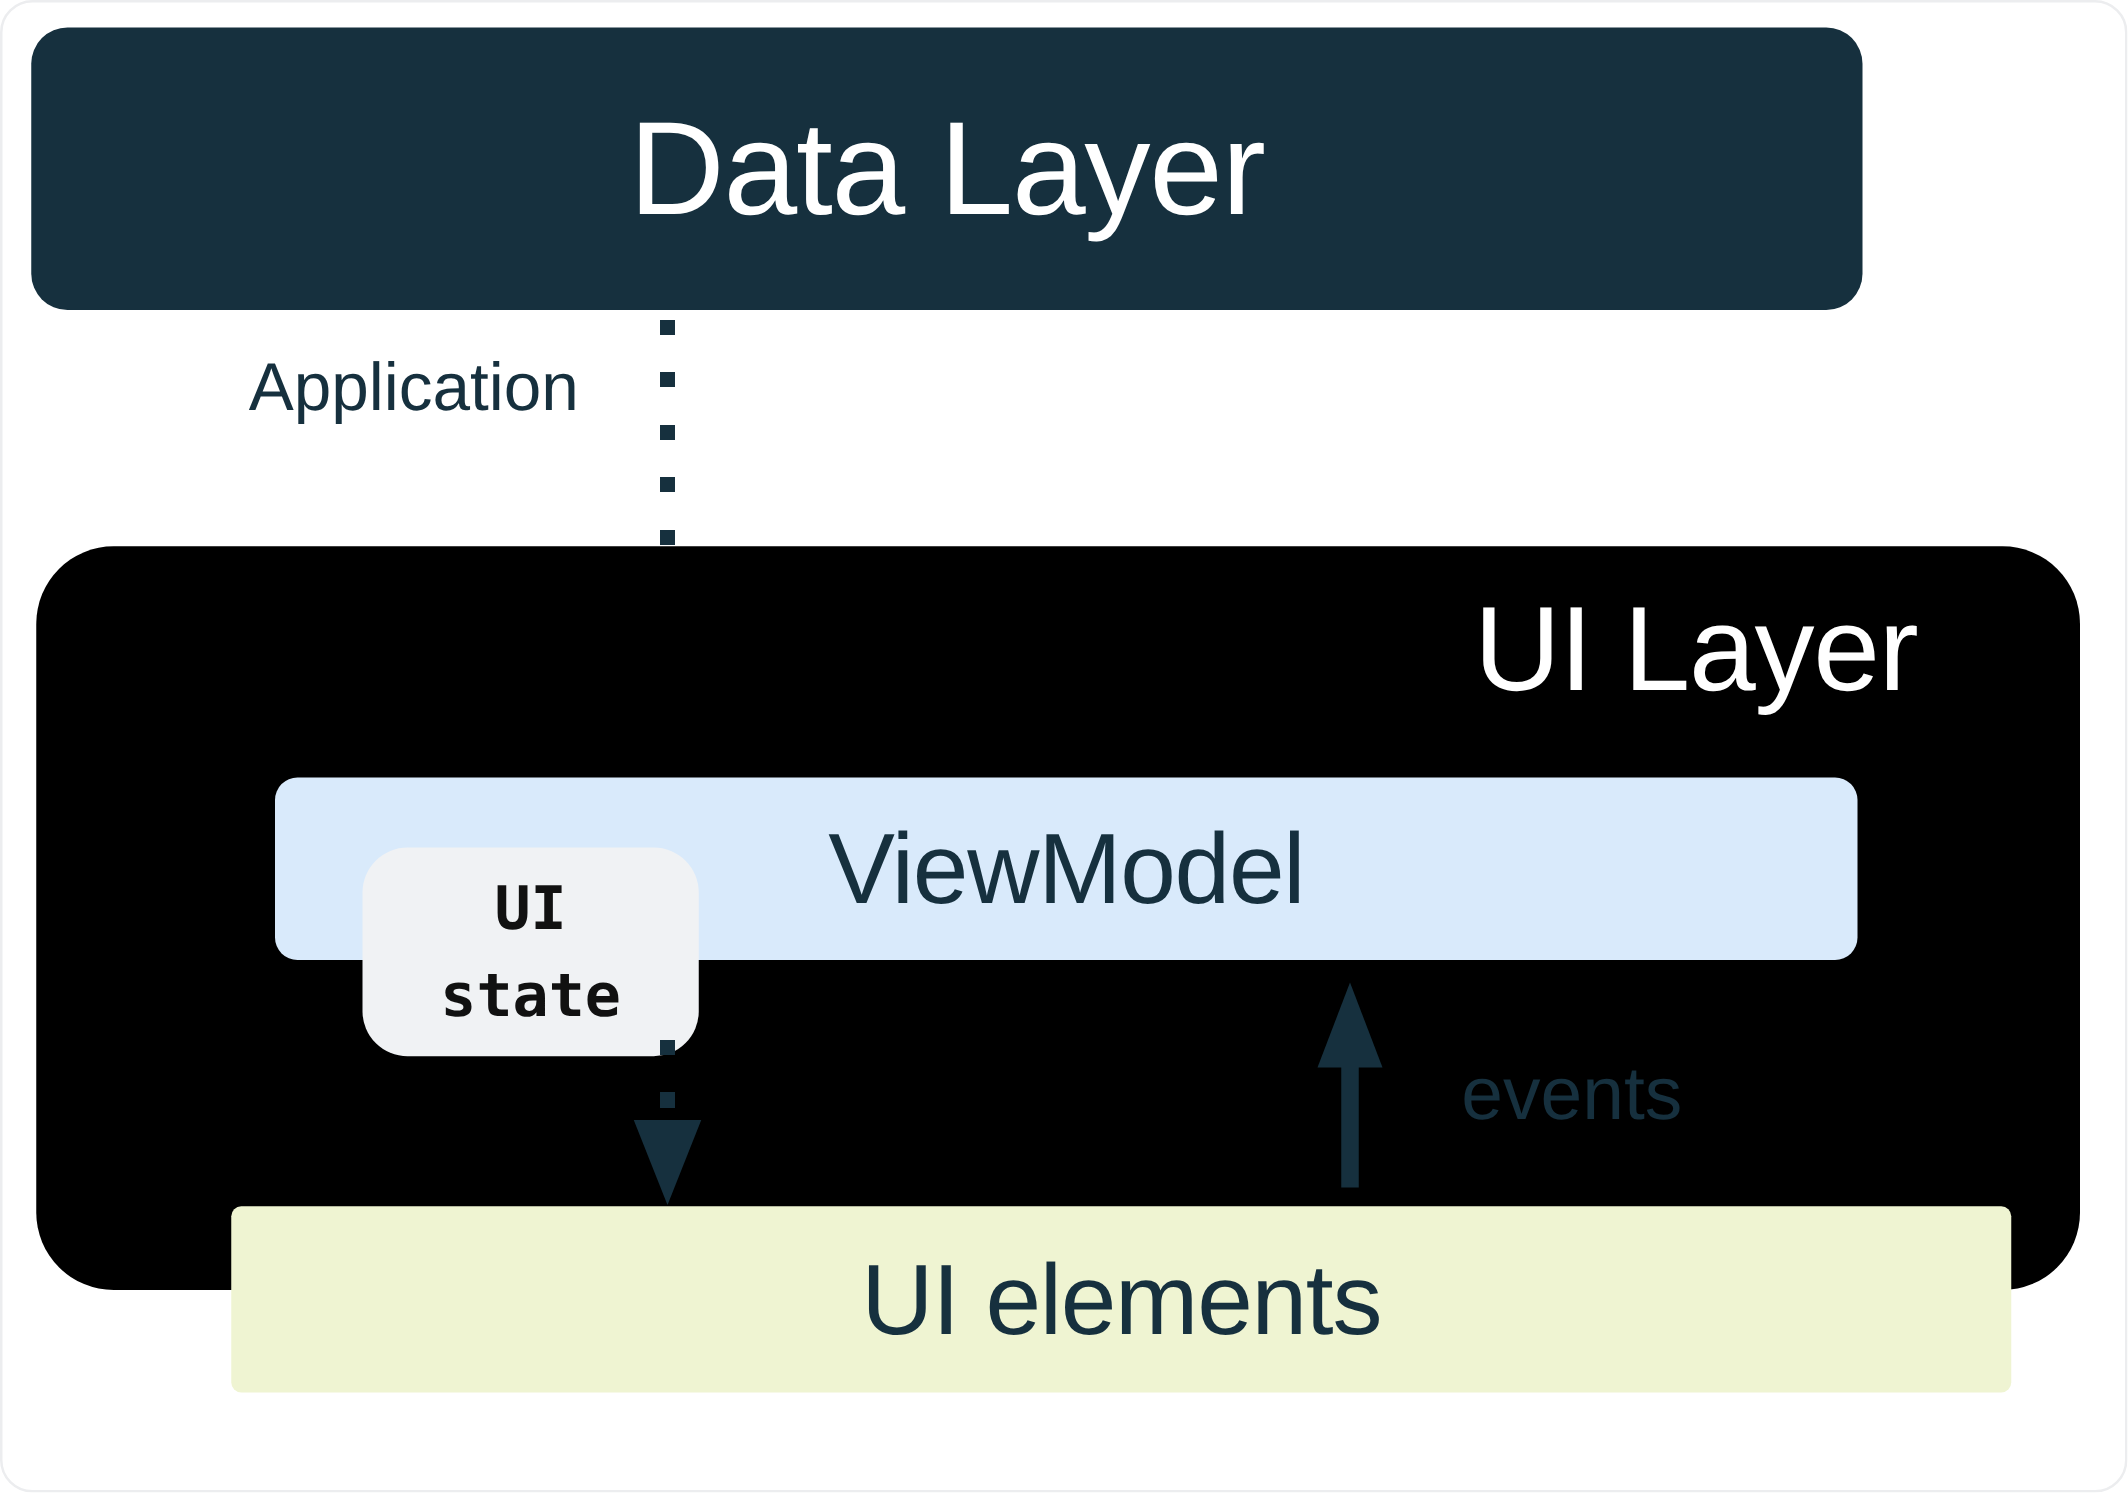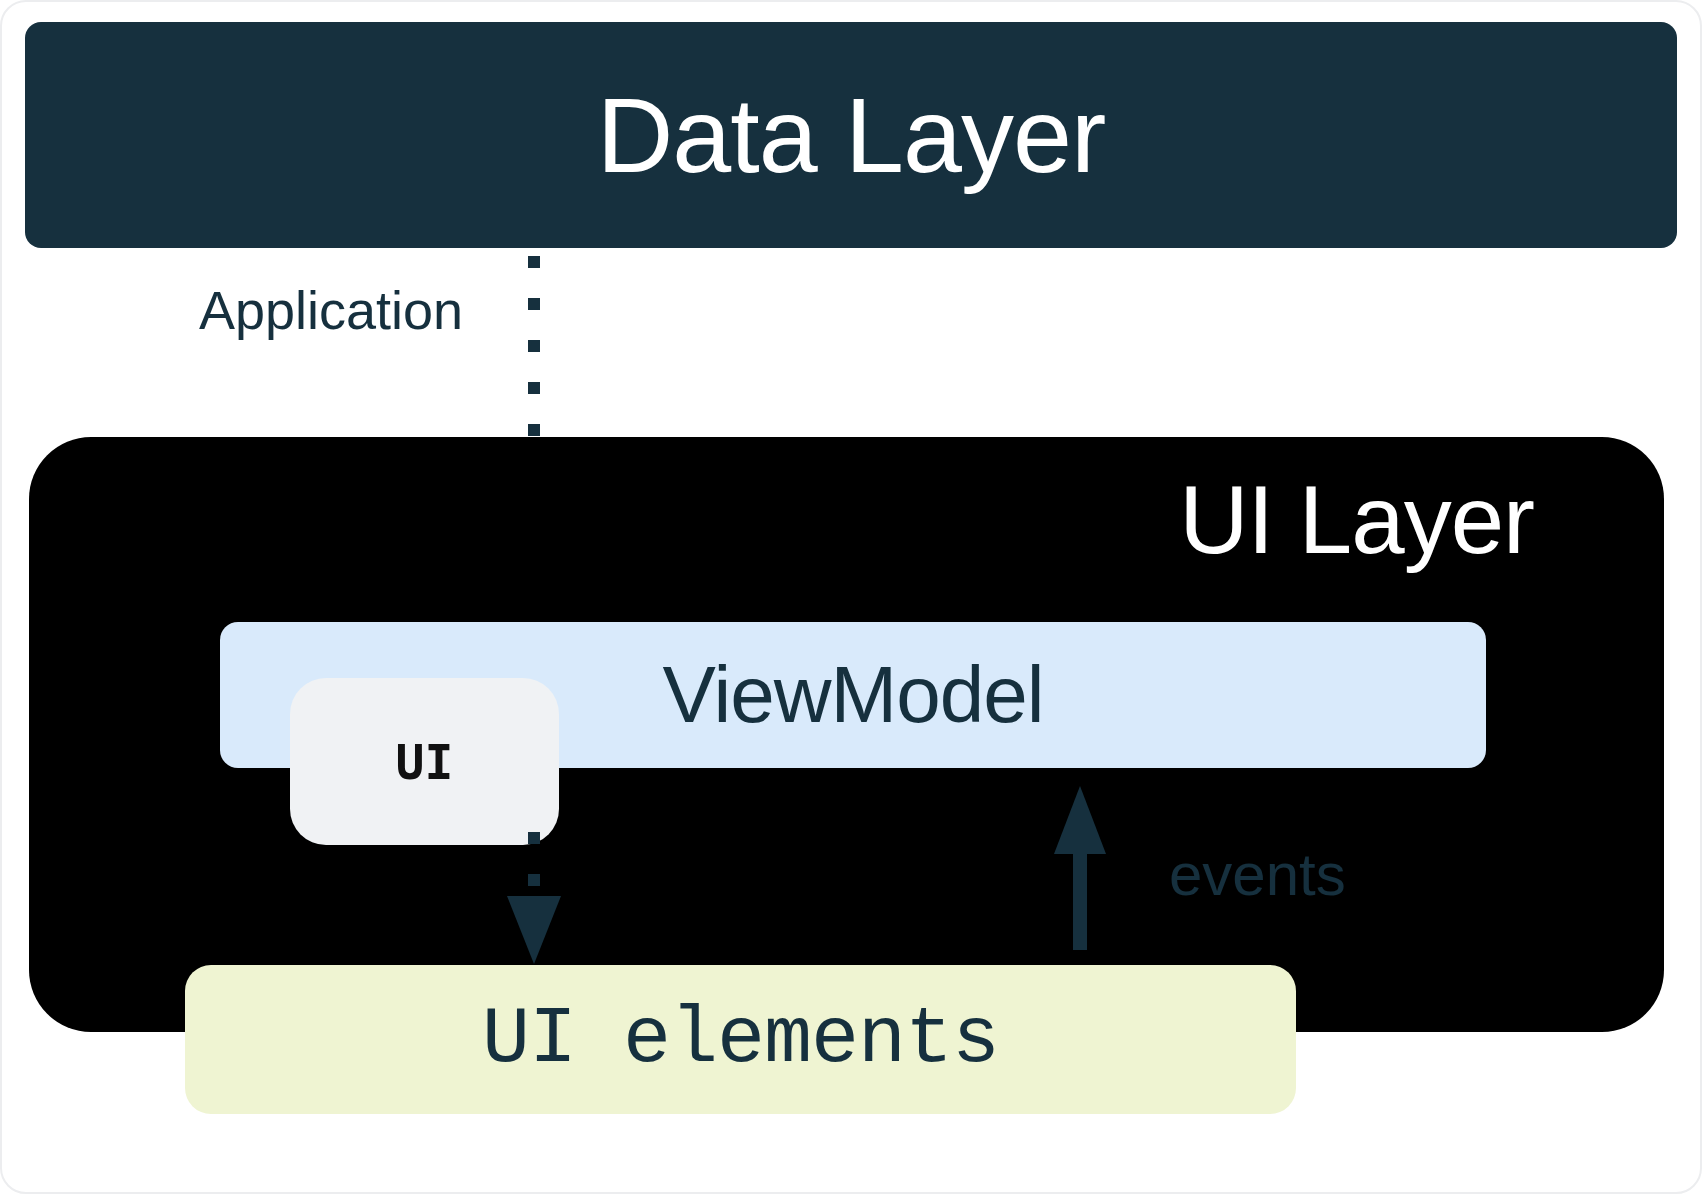--- a/index.html
+++ b/index.html
@@ -11,22 +11,22 @@
     border-radius:26px;
     box-sizing:border-box;
     overflow:hidden;
     font-family:"Liberation Sans","DejaVu Sans",sans-serif;
     color:#16303E;
   }
   .abs{position:absolute;}
 
   
   .navy-bar{
-    left:23px;top:20px;width:1652px;height:226px;
-    background:#16303E;border-radius:16px;
+    left:23px;top:20px;width:1465px;height:226px;
+    background:#16303E;border-radius:29px;
     display:flex;align-items:center;justify-content:center;
   }
   .navy-bar .title{
     color:#ffffff;font-size:106px;letter-spacing:-1px;
   }
   .green-box{
     left:27px;top:435px;width:1635px;height:595px;
     background:#000000;border-radius:62px;
   }
   .ui-layer-label{
@@ -40,23 +40,23 @@
   }
   .blue-bar .title{font-size:80px;letter-spacing:-1px;}
   .gray-box{
     left:288px;top:660px;width:269px;height:167px;
     background:#F0F2F4;border-radius:36px;
     display:flex;flex-direction:column;align-items:center;justify-content:center;
     font-family:"DejaVu Sans Mono","Liberation Mono",monospace;
     font-weight:bold;font-size:48px;line-height:70px;color:#111111;margin-top:16px;
   }
   .cream-bar{
-    left:183px;top:963px;width:1111px;height:149px;
-    background:#EFF4D2;border-radius:26px;
-    display:flex;align-items:center;justify-content:center;font-family:Liberation Mono, monospace;
+    left:183px;top:963px;width:1424px;height:149px;
+    background:#EFF4D2;border-radius:8px;
+    display:flex;align-items:center;justify-content:center;
   }
   .cream-bar .title{font-size:80px;letter-spacing:-1px;}
 
   
   .app-data-label{
     left:129px;top:272px;width:400px;
     text-align:center;font-size:54px;line-height:72px;
   }
   .events-label{
     left:1167px;top:838px;font-size:60px;
@@ -104,20 +104,21 @@
   <div class="abs green-box">
     <div class="ui-layer-label">UI Layer</div>
   </div>
 
   <div class="abs blue-bar">
     <span class="title">ViewModel</span>
   </div>
 
   <div class="abs gray-box">
     <div>UI</div>
+    <div>state</div>
   </div>
 
   <div class="abs dashed-v dash2"></div>
   <div class="abs tri-down tri2"></div>
 
   <div class="abs cream-bar">
     <span class="title">UI elements</span>
   </div>
 
   <div class="abs solid-v"></div>

